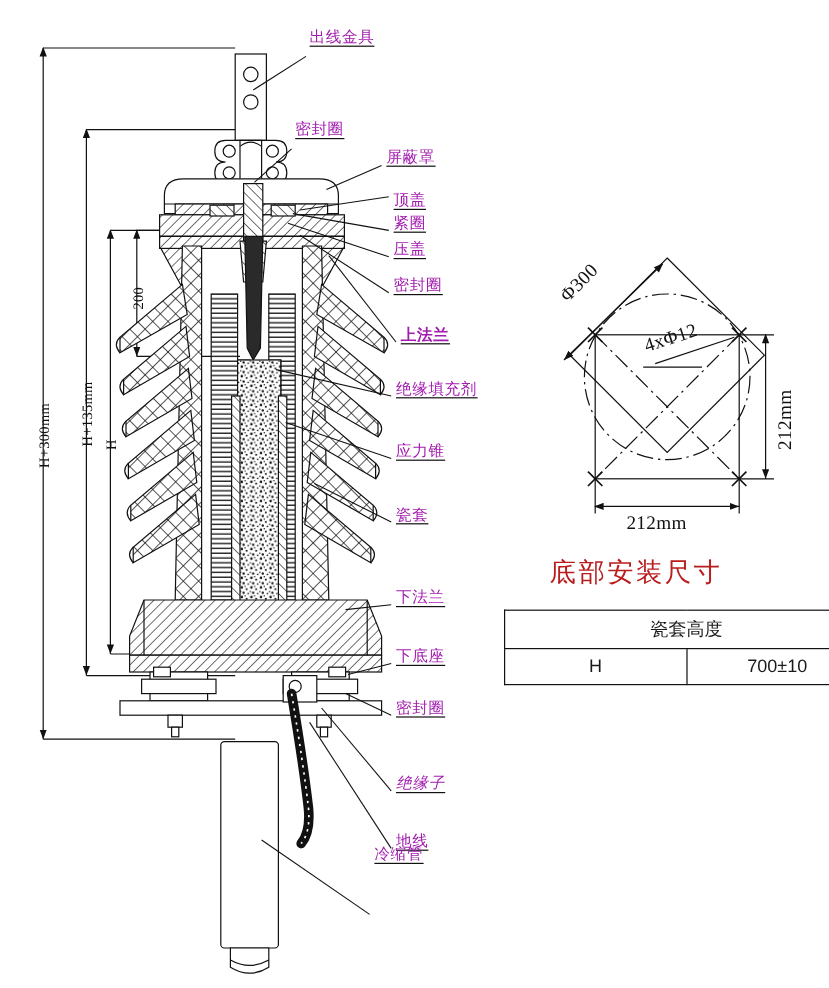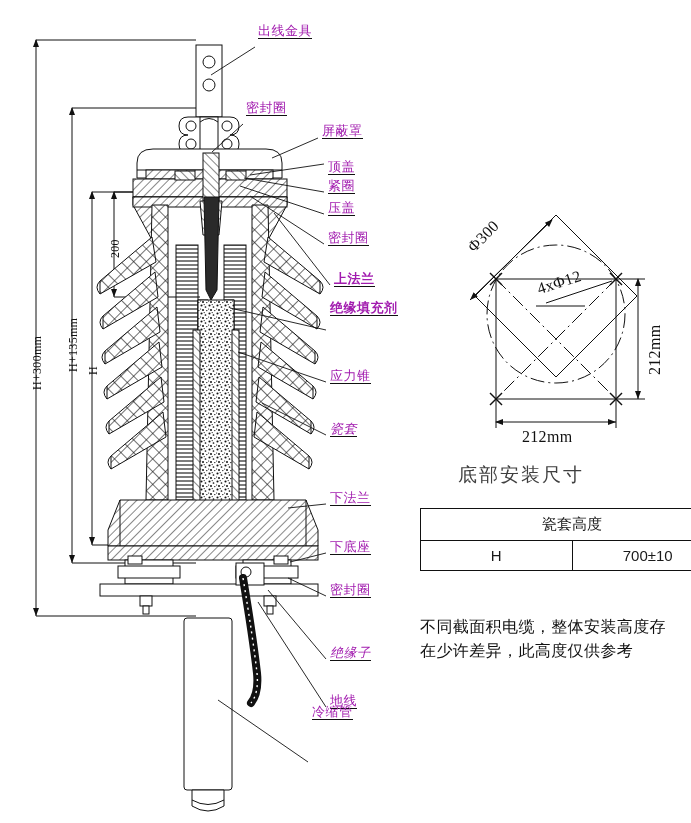--- a/index.html
+++ b/index.html
@@ -11,21 +11,21 @@
        font-family:"Liberation Sans","DejaVu Sans",sans-serif;color:#a21caf;
        border-bottom:1px solid #111;padding-bottom:1px;letter-spacing:.5px;}
   .dim{position:absolute;white-space:nowrap;font-size:12px;color:#111;
        font-family:"Liberation Serif","DejaVu Serif",serif;letter-spacing:.3px;}
   .rot90{transform-origin:0 0;transform:rotate(-90deg);}
   .tbl{position:absolute;border-collapse:collapse;}
   .tbl td{border:1.3px solid #111;text-align:center;font-size:15px;
           font-family:"Liberation Sans","DejaVu Sans",sans-serif;padding:6px 4px;}
   .note{position:absolute;font-size:16px;line-height:1.5;color:#111;
         font-family:"Liberation Sans","DejaVu Sans",sans-serif;letter-spacing:.4px;}
-  .cap{position:absolute;font-size:19px;color:#404040;white-space:nowrap;
+  .cap{position:absolute;font-size:22px;color:#b91c1c;white-space:nowrap;
        font-family:"Liberation Sans","DejaVu Sans",sans-serif;letter-spacing:2px;}
 </style>
 </head>
 <body>
 
 <div class="root">
 
 <svg width="691" height="823" viewBox="0 0 691 823">
   <defs>
     <pattern id="hatch45" width="6" height="6" patternUnits="userSpaceOnUse" patternTransform="rotate(45)">
@@ -269,23 +269,23 @@
 </svg>
 
 <div class="lbl" style="left:258px;top:24px;">出线金具</div>
 <div class="lbl" style="left:246px;top:101px;">密封圈</div>
 <div class="lbl" style="left:322px;top:124px;">屏蔽罩</div>
 <div class="lbl" style="left:328px;top:160px;">顶盖</div>
 <div class="lbl" style="left:328px;top:179px;">紧圈</div>
 <div class="lbl" style="left:328px;top:201px;">压盖</div>
 <div class="lbl" style="left:328px;top:231px;">密封圈</div>
 <div class="lbl" style="left:334px;top:272px;font-weight:bold;">上法兰</div>
-<div class="lbl" style="left:330px;top:301px;font-weight:bold;">绝缘填充剂</div>
+<div class="lbl" style="left:330px;top:317px;">绝缘填充剂</div>
 <div class="lbl" style="left:330px;top:369px;">应力锥</div>
-<div class="lbl" style="left:330px;top:422px;font-style:italic;">瓷套</div>
+<div class="lbl" style="left:330px;top:422px;">瓷套</div>
 <div class="lbl" style="left:330px;top:491px;">下法兰</div>
 <div class="lbl" style="left:330px;top:540px;">下底座</div>
 <div class="lbl" style="left:330px;top:583px;">密封圈</div>
 <div class="lbl" style="left:330px;top:646px;font-style:italic;">绝缘子</div>
 <div class="lbl" style="left:330px;top:694px;">地线</div>
 <div class="lbl" style="left:312px;top:705px;">冷缩管</div>
 
 <div class="dim rot90" style="left:30px;top:390px;">H+300mm</div>
 <div class="dim rot90" style="left:66px;top:372px;">H+135mm</div>
 <div class="dim rot90" style="left:86px;top:375px;">H</div>
@@ -302,18 +302,14 @@
         <tr>
     <td colspan="2">瓷套高度</td>
   </tr>
   <tr>
     <td style="width:50%">H</td>
     <td style="width:50%">700±10</td>
   </tr>
 </tbody>
     </table>
 
-<div class="note" style="left:420px;top:615px;width:262px;">
-  <div>不同截面积电缆，整体安装高度存</div>
-  <div>在少许差异，此高度仅供参考</div>
+
 </div>
 
-</div>
-
 </body></html>

